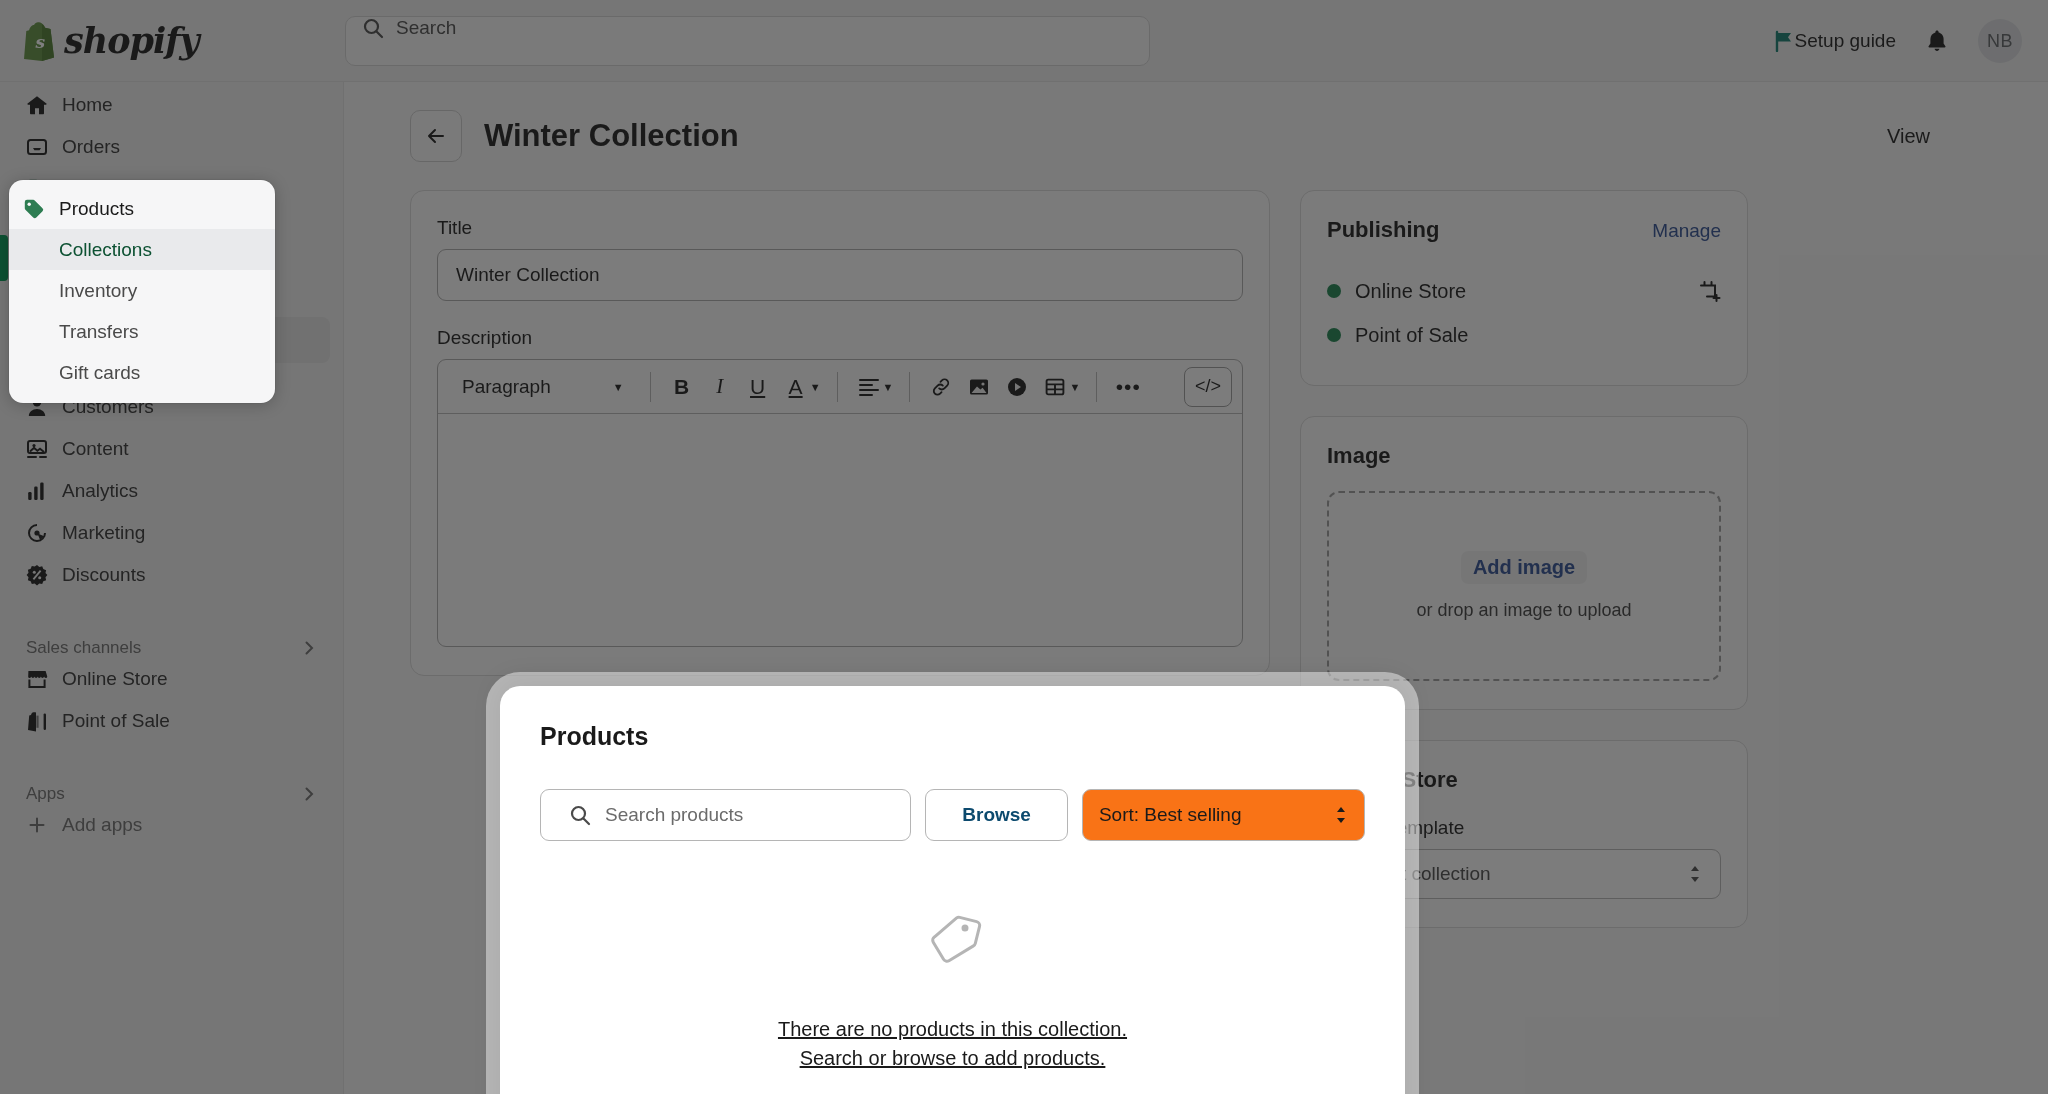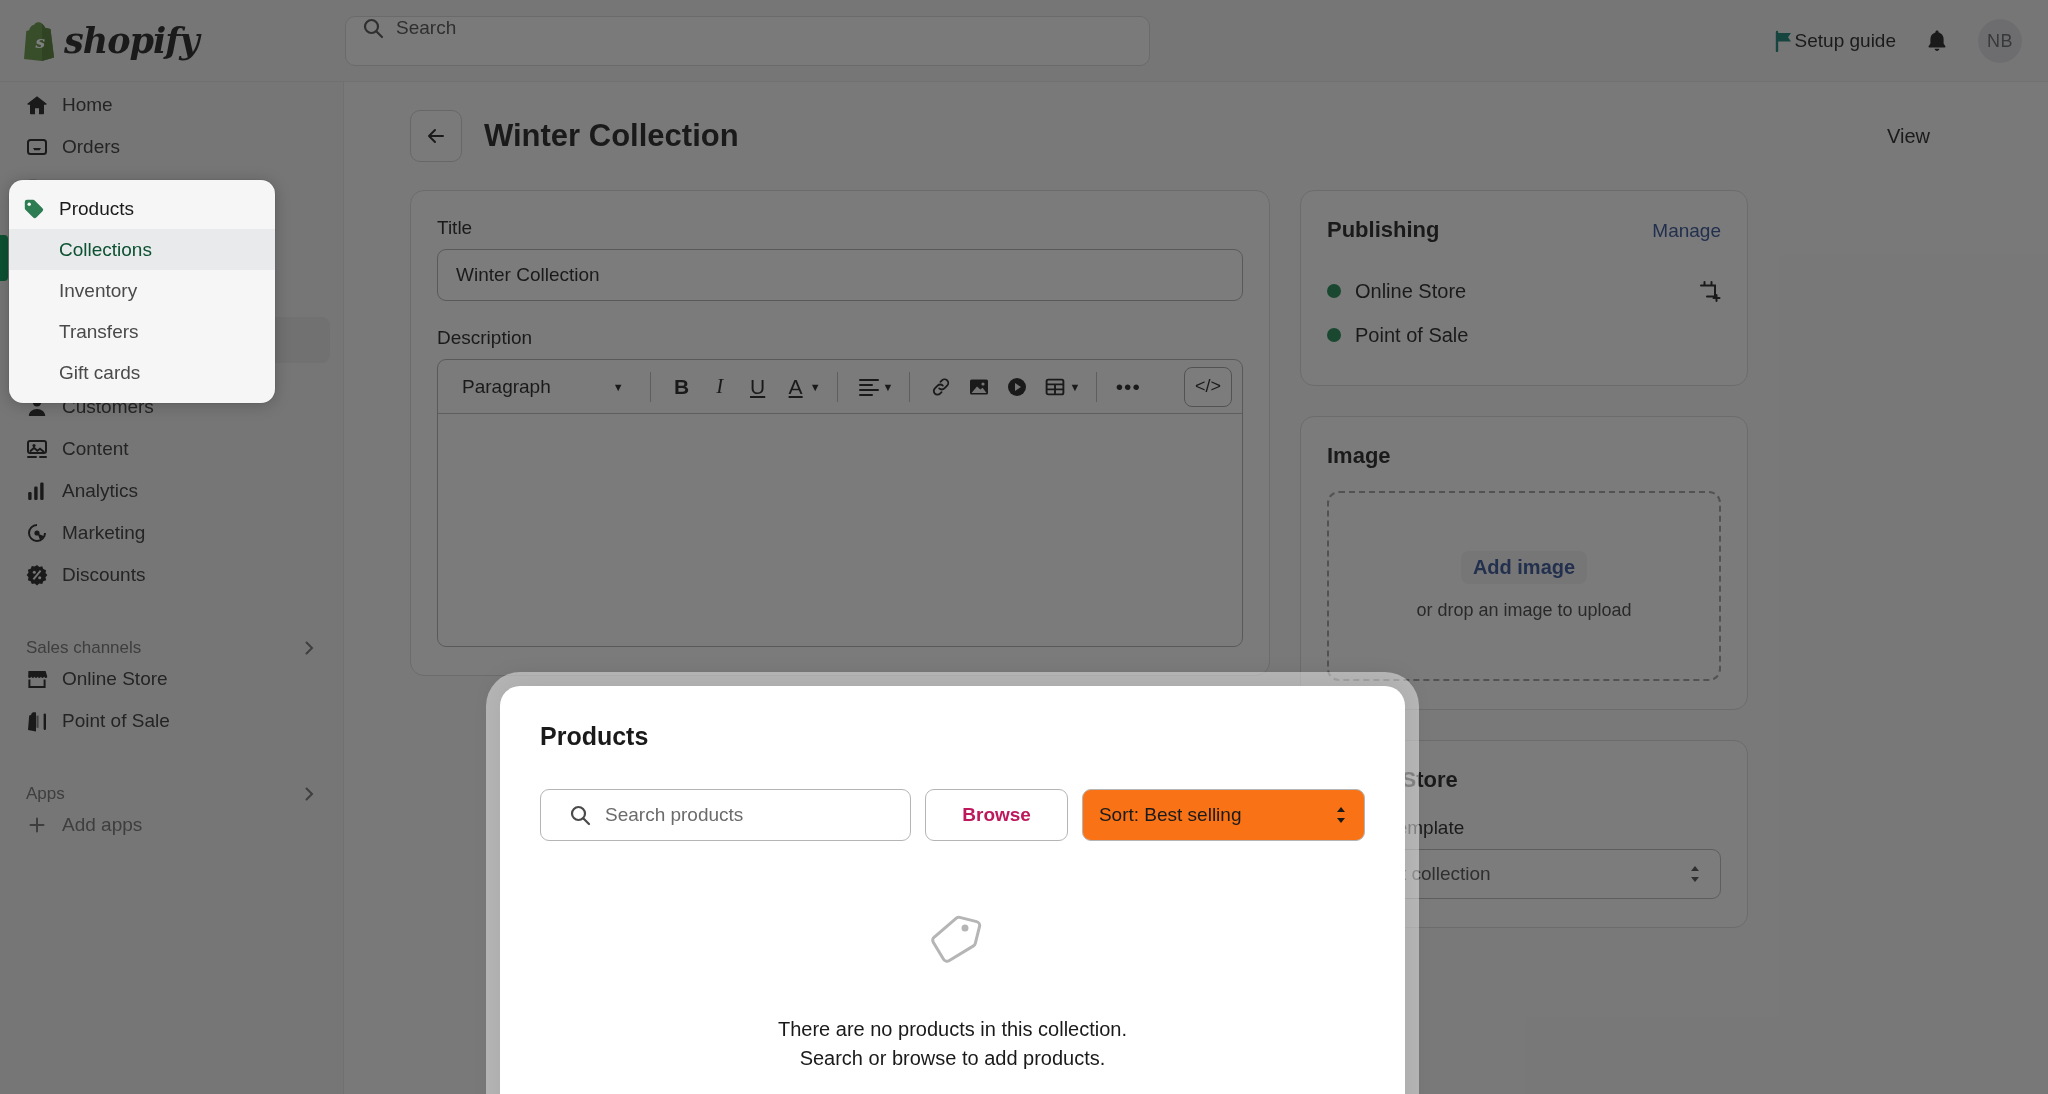--- a/index.html
+++ b/index.html
@@ -176,31 +176,31 @@
   }
   .modal-title { font-size: 25px; font-weight: 700; color: #1a1a1a; }
   .modal-controls { display: flex; align-items: center; gap: 14px; margin-top: 38px; }
   .m-search {
     width: 390px; height: 52px; border: 1px solid #b5b5b5; border-radius: 9px;
     display: flex; align-items: center; gap: 14px; padding: 0 28px;
     font-size: 19px; color: #6b6b6b; background: #fff;
   }
   .m-btn {
     height: 52px; padding: 0 36px; border: 1px solid #b5b5b5; border-radius: 9px;
-    display: flex; align-items: center; font-size: 19px; font-weight: 600; color: #be185d; background: #fff;
+    display: flex; align-items: center; font-size: 19px; font-weight: 600; color: #0c4a6e; background: #fff;
   }
   .m-select {
     width: 298px; height: 52px; border: 1px solid #b5b5b5; border-radius: 9px;
     display: flex; align-items: center; padding: 0 16px;
     font-size: 19px; color: #1a1a1a; background: #f97316;
   }
   .m-empty {
     display: flex; flex-direction: column; align-items: center; margin-top: 70px; gap: 42px;
   }
-  .m-empty-text { text-align: center; font-size: 20px; color: #1a1a1a; line-height: 1.45; }
+  .m-empty-text { text-align: center; font-size: 20px; color: #1a1a1a; line-height: 1.45; text-decoration: underline; }
   svg { display: block; }
 </style>
 </head>
 <body>
 <div id="root">
 
 <div class="page">
 
   <div class="topbar">
     <div class="logo-wrap">

